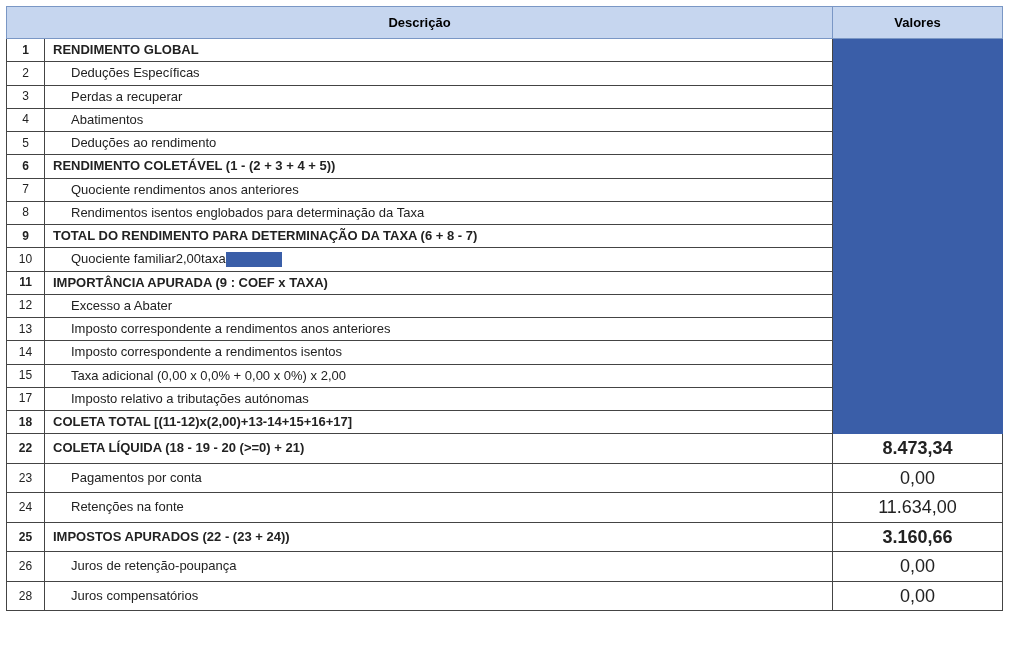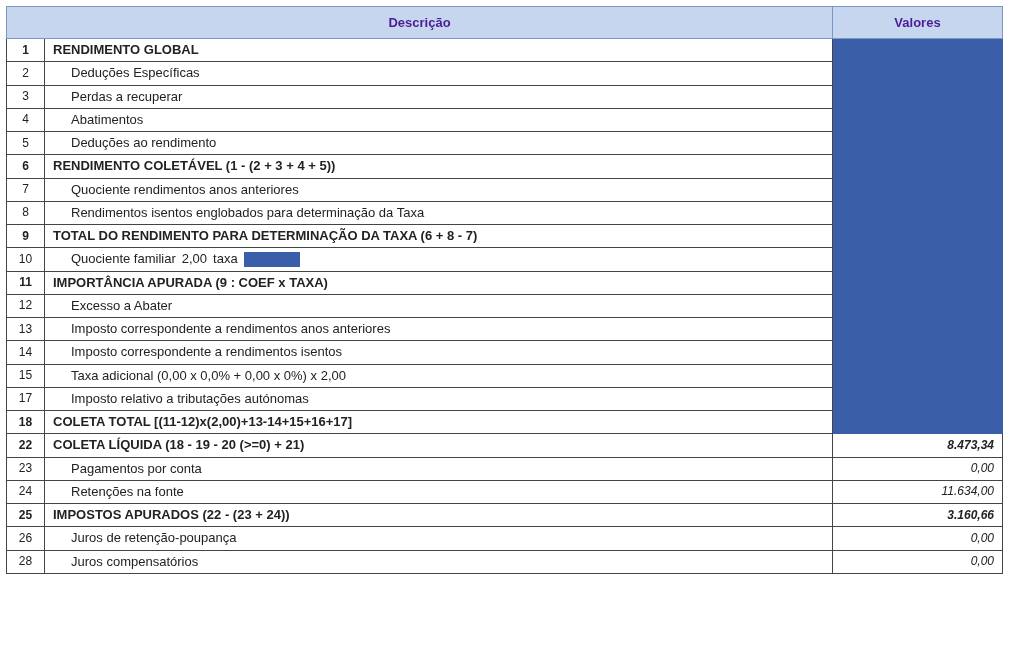--- a/index.html
+++ b/index.html
@@ -1,32 +1,32 @@
 <!DOCTYPE html>
 <html><head>
 <meta charset="utf-8">
 <style>
   html,body{margin:0;padding:0;background:#fff;font-family:Arial,Helvetica,sans-serif;font-size:13px;color:#222;}
   .page{width:1009px;box-sizing:border-box;padding:6px;}
   table.main{width:100%;border-collapse:collapse;table-layout:fixed;box-shadow:0 0 0 1px #7a97c5 inset;}
   table.main col.idx{width:38px;}
   table.main col.desc{}
   table.main col.val{width:170px;}
-  thead th{background:#c6d6ef;color:#4c1d95;font-weight:bold;text-align:center;padding:8px 23px;border:1px solid #7a97c5;}
+  thead th{background:#c6d6ef;color:#000000;font-weight:bold;text-align:center;padding:8px 23px;border:1px solid #7a97c5;}
   thead th.desc{border-right:1px solid #7a97c5;}
   tbody td{border:1px solid #444;padding:3px 8px;line-height:1.25;vertical-align:middle;}
   tbody td.idx{text-align:center;font-size:12px;}
   tbody tr.bold td.idx, tbody tr.bold td.desc{font-weight:bold;}
   tbody td.desc{}
   tbody td.desc.indent span.txt{padding-left:18px;}
-  tbody td.val{text-align:right;font-size:12px;font-style:italic;}
+  tbody td.val{text-align:center;font-size:18px;}
   tbody tr.bold td.val{font-weight:bold;}
   tbody td.val.masked{background:#3a5ea8;border-color:#3a5ea8;color:#3a5ea8;}
   tbody td.val.nobord{border-top-color:#3a5ea8;border-bottom-color:#3a5ea8;}
-  .row10 .quo-line{display:flex;align-items:center;gap:6px;padding-left:18px;}
+  .row10 .quo-line{display:flex;align-items:center;gap:0;padding-left:18px;}
   .row10 .taxa-box{display:inline-block;background:#3a5ea8;width:56px;height:15px;}
 </style>
 </head>
 <body>
 
 <div class="page">
   <table class="main">
     <colgroup>
         <col class="idx">
         <col class="desc">

